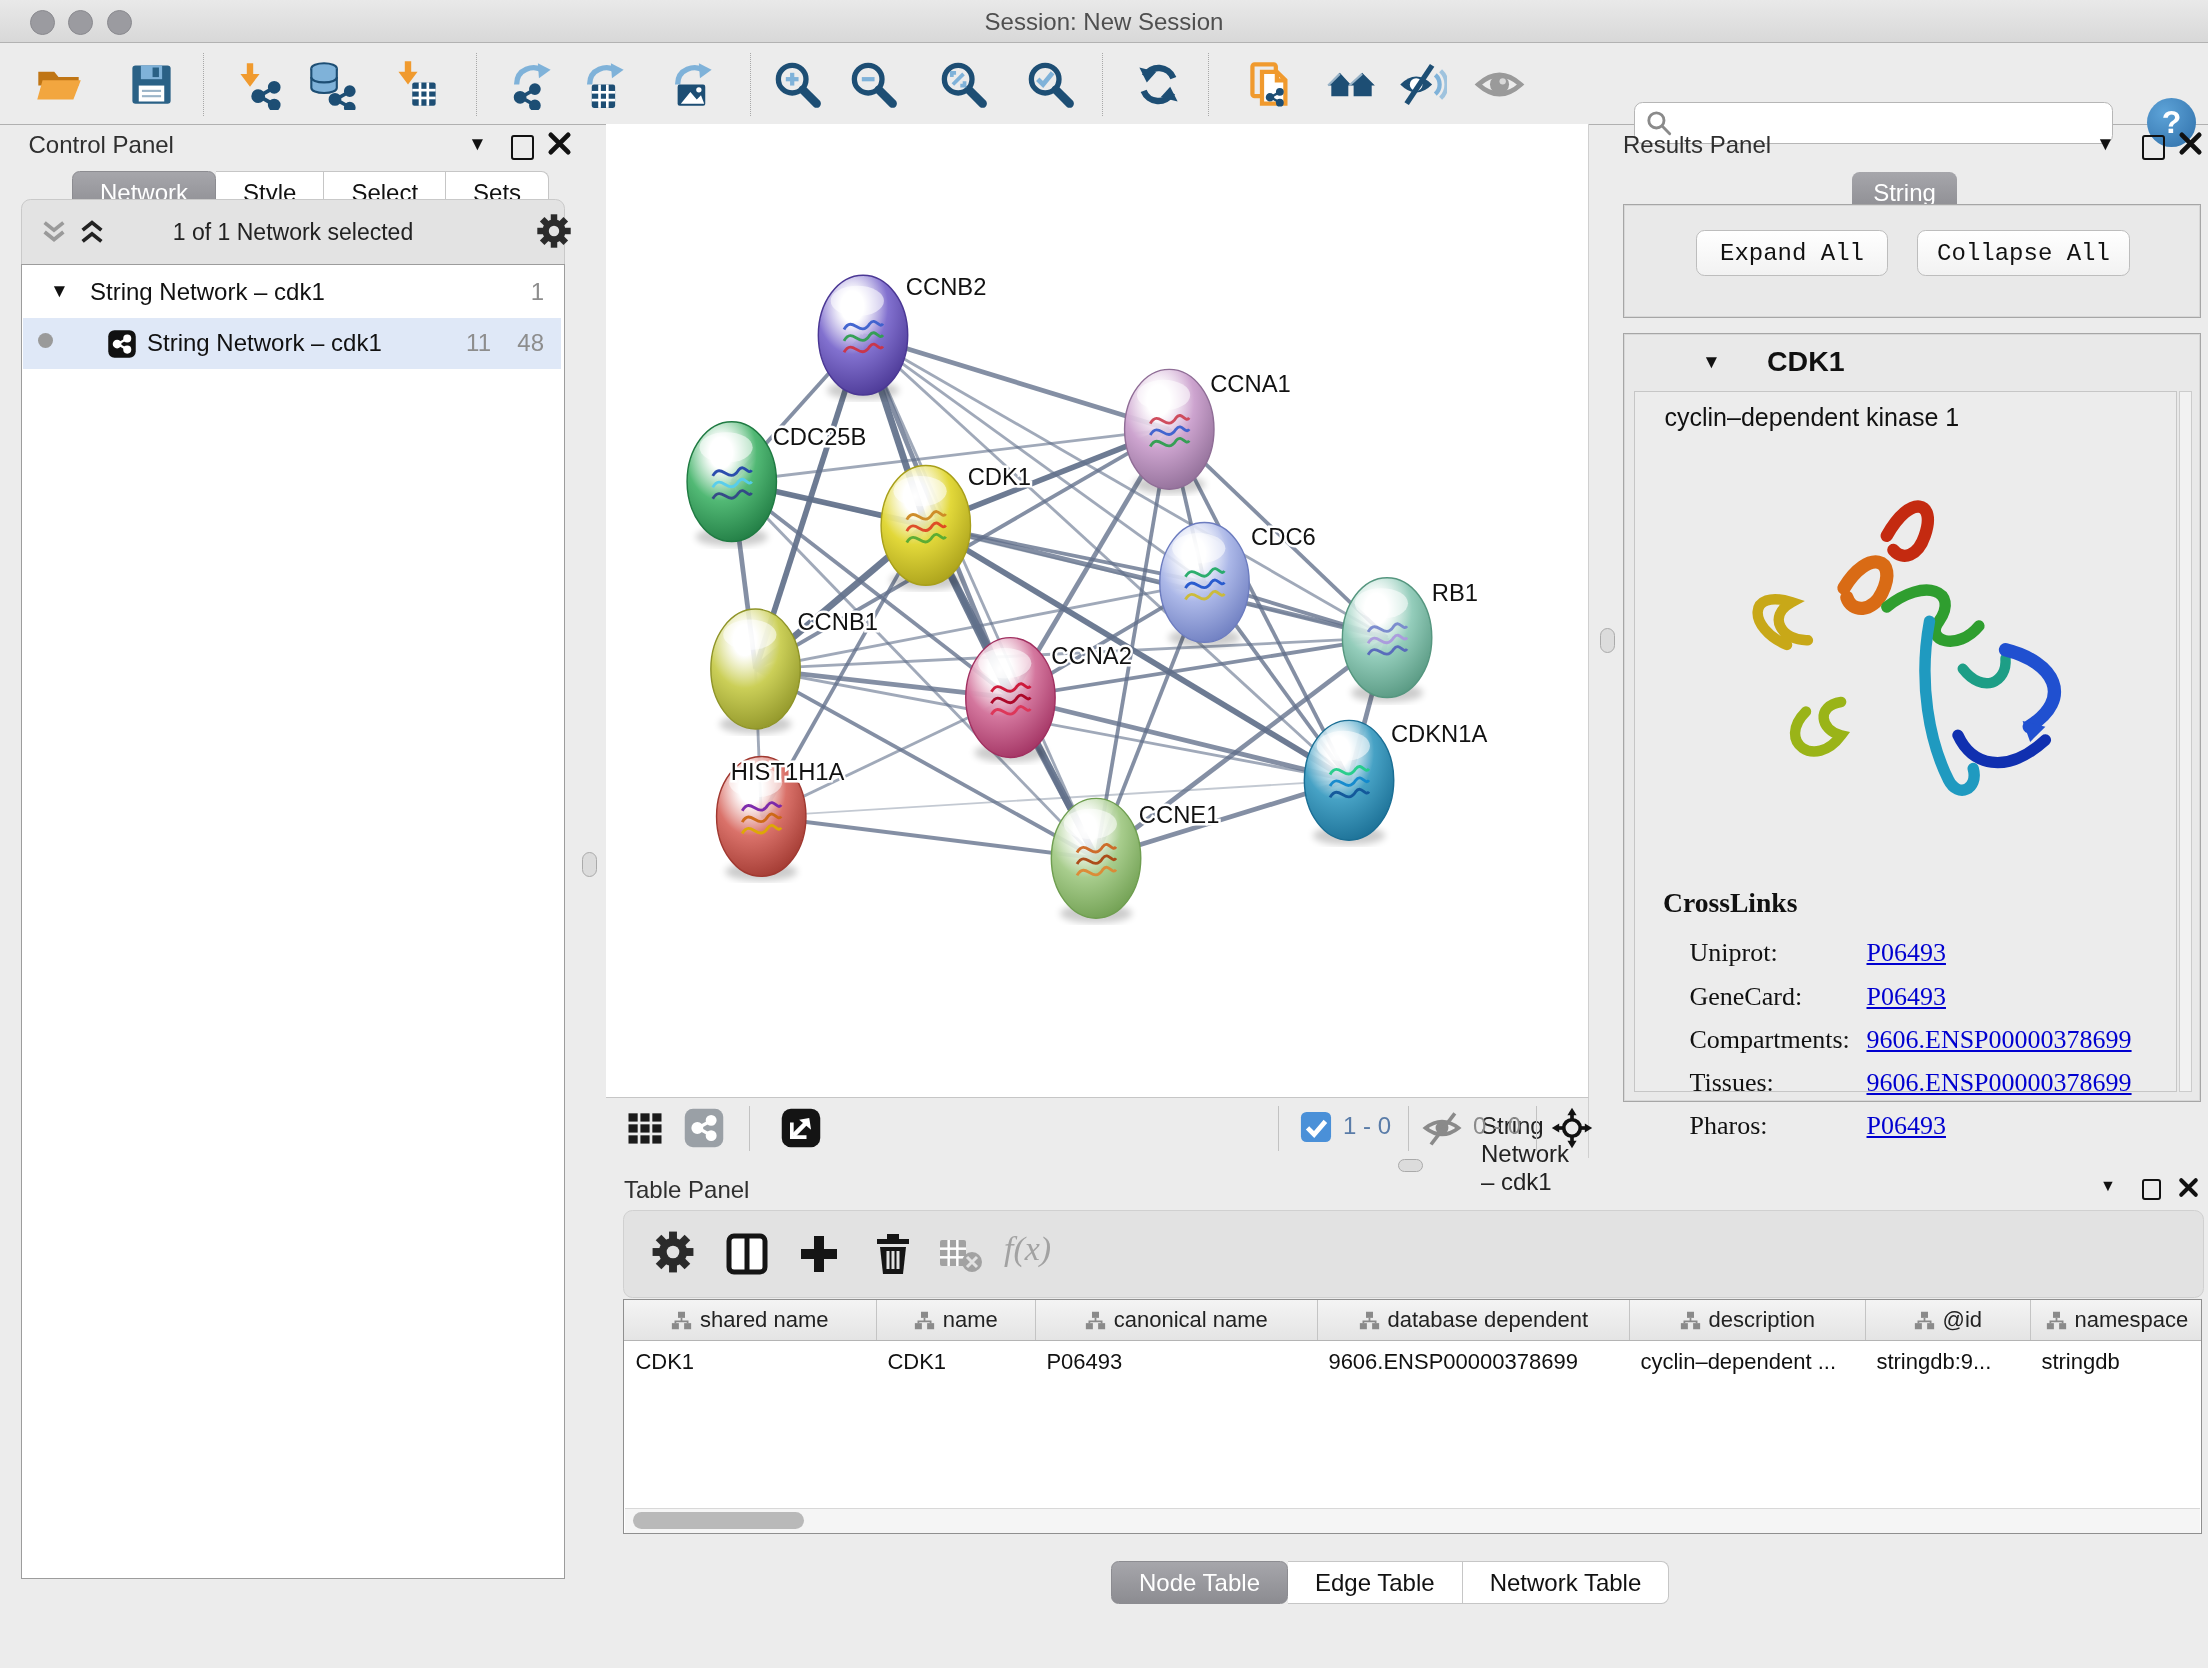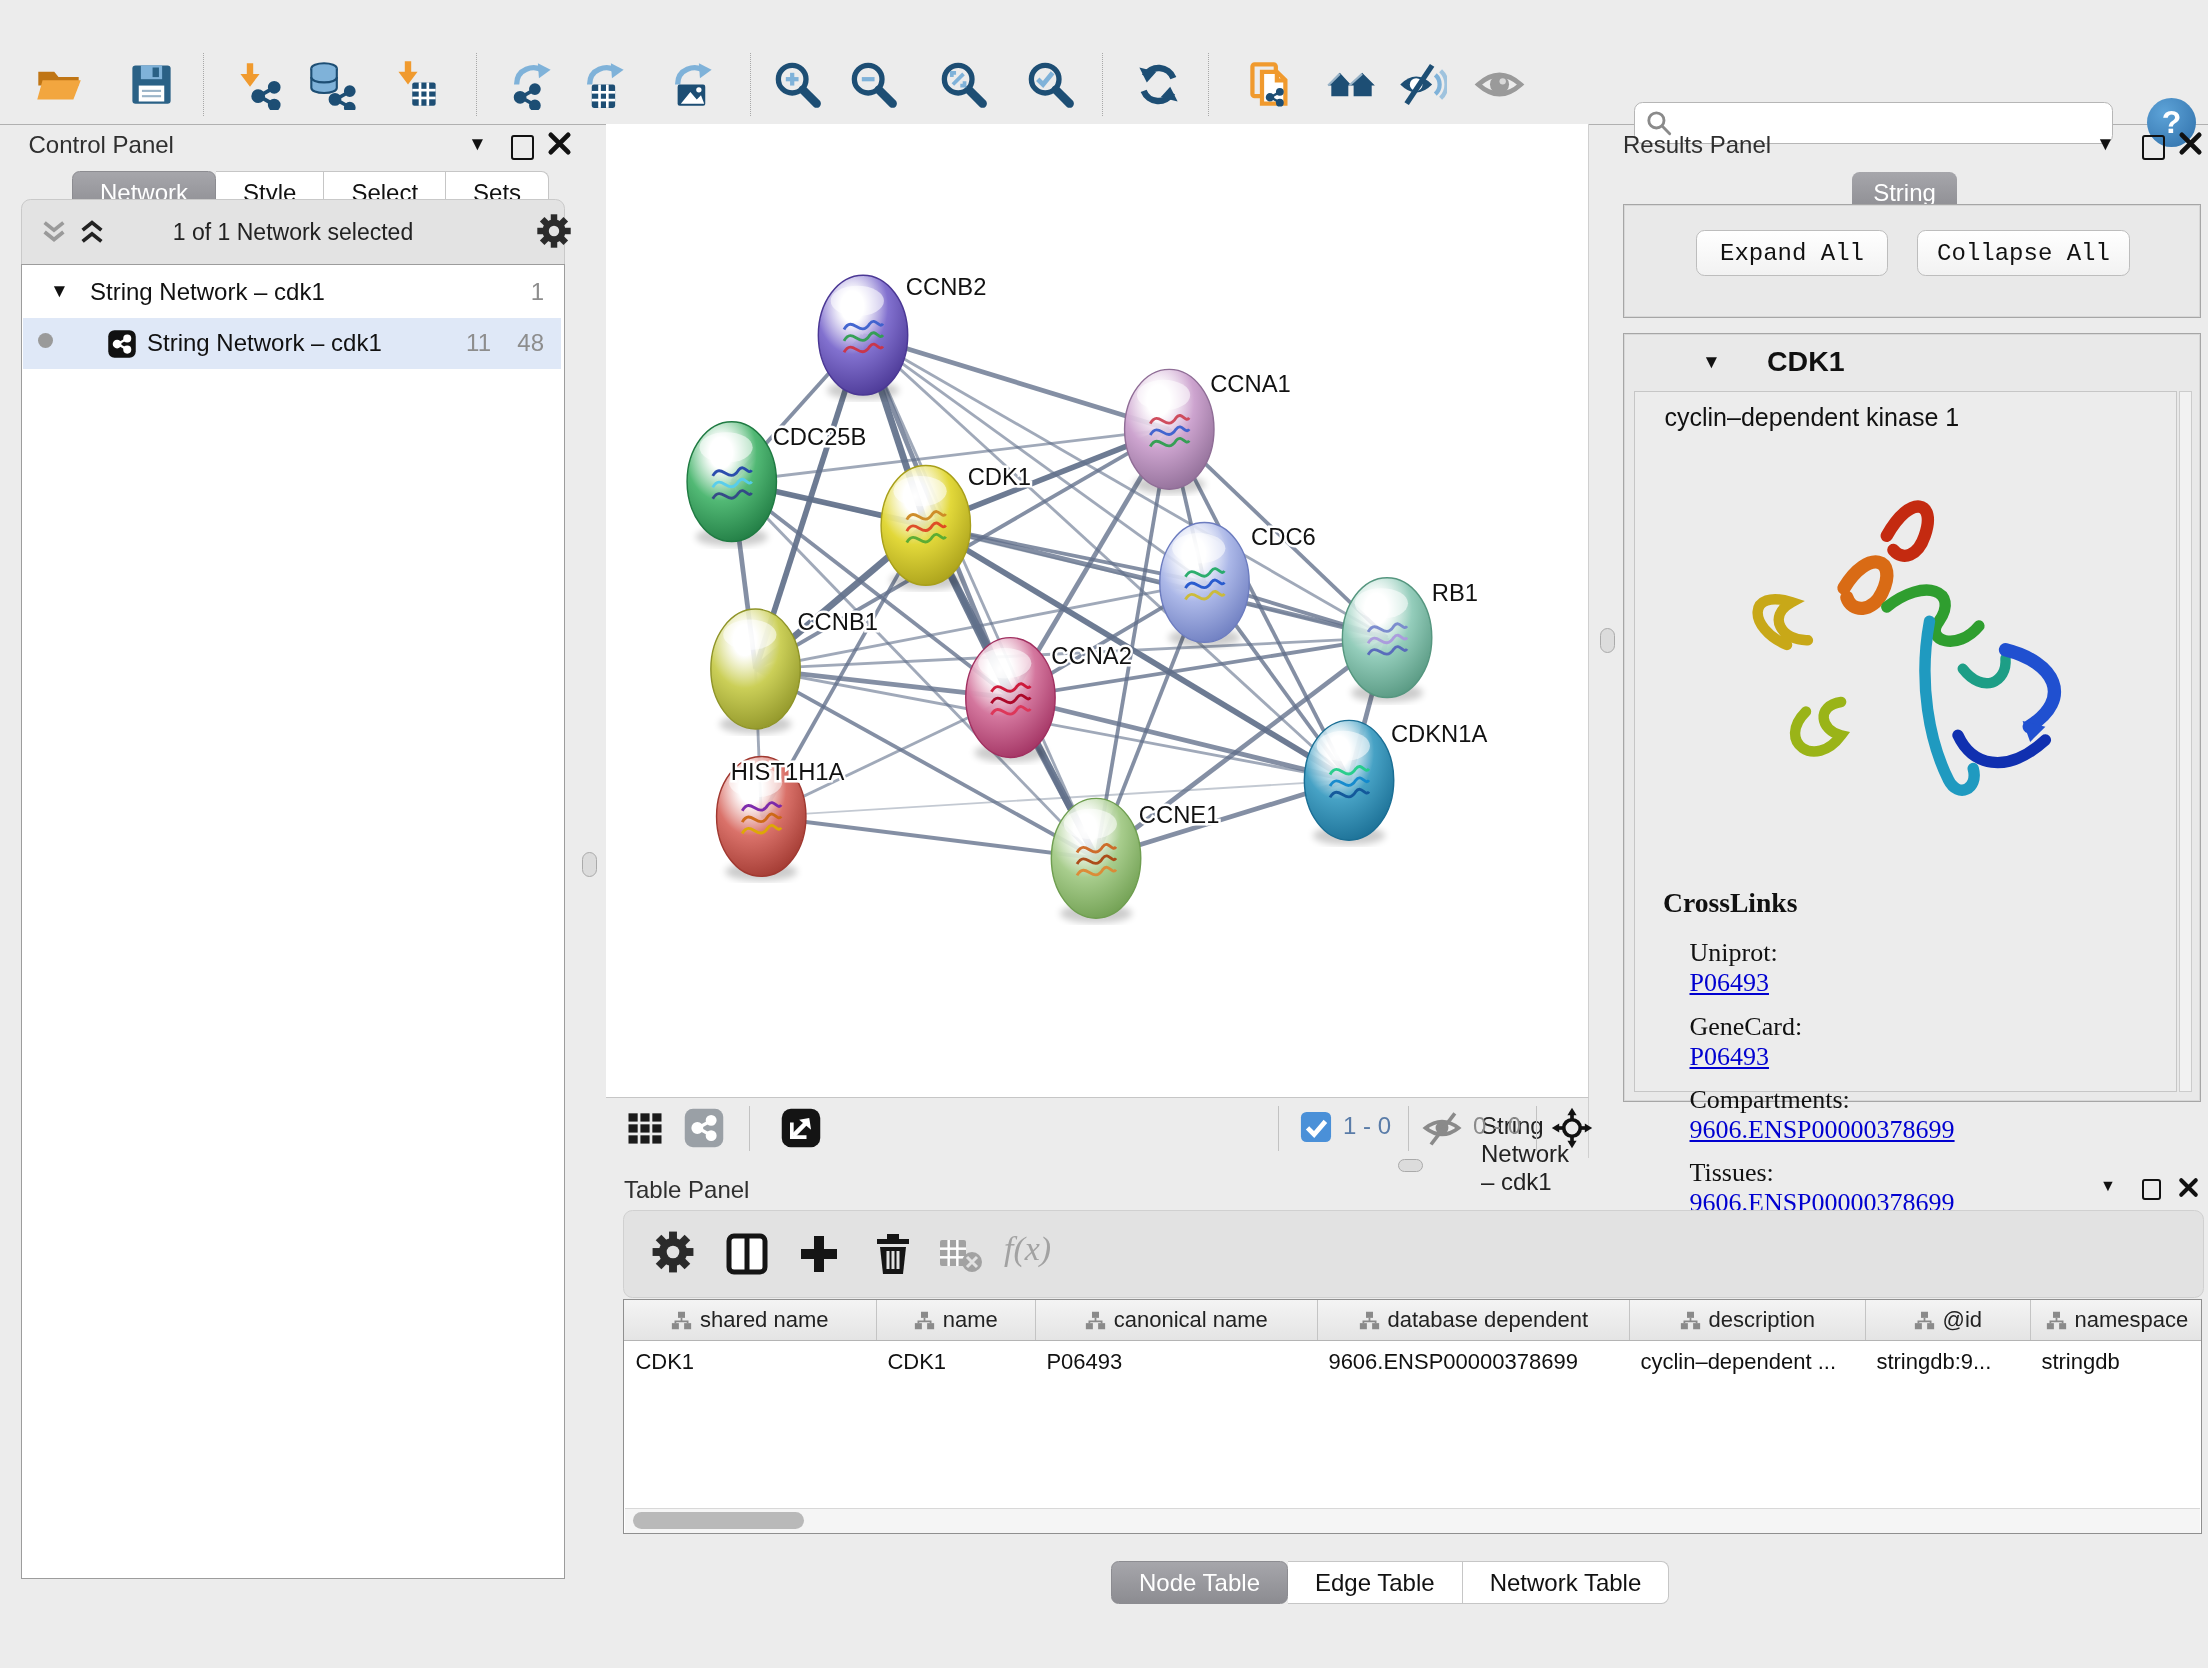--- a/index.html
+++ b/index.html
@@ -57,21 +57,21 @@
   
   .rp-box{position:absolute;left:1623px;width:576px;background:#e9e9e9;
     border:1.9px solid #a6a6a6;box-shadow:inset 0 0 0 1px #d8d8d8;}
   .rbtn{position:absolute;top:25px;height:44px;background:linear-gradient(#ffffff,#f2f2f2);
     border:1px solid #bdbdbd;border-radius:8.6px;font-size:24px;color:#111;
     display:flex;align-items:center;justify-content:center;}
   .stringtab{position:absolute;left:1852px;top:172px;width:105px;height:41px;
     background:linear-gradient(#a6a6ab,#8c8c91);border-radius:7.6px;color:#fff;
     font-size:24px;text-align:center;line-height:41px;}
   .xl-title{font-family:"Liberation Serif",serif;font-weight:bold;font-size:27.6px;color:#111;}
-  .xl-row{font-family:"Liberation Serif",serif;font-size:26px;color:#111;display:flex;margin-top:13.3px;flex-direction:column;}
+  .xl-row{font-family:"Liberation Serif",serif;font-size:26px;color:#111;display:flex;margin-top:13.3px;}
   .xl-row .lab{width:177px;}
   .xl-row .val{color:#0000d0;text-decoration:underline;}
   
   .tp-toolbar{position:absolute;left:623px;top:1210px;width:1579px;height:86px;
     background:#e2e2e2;border:1px solid #d0d0d0;border-radius:9.5px;}
   .tp-ico{position:absolute;top:19px;width:48px;height:48px;}
   .tablebox{position:absolute;left:623px;top:1299px;width:1579px;height:235px;
     background:#fff;border:1.9px solid #8f8f8f;box-sizing:border-box;}
   .thead{display:flex;height:40px;background:linear-gradient(#f4f4f4,#e4e4e4);
     border-bottom:1px solid #b4b4b4;}
@@ -93,20 +93,26 @@
     border:1.9px solid #b4b4b4;display:flex;align-items:center;justify-content:center;font-size:25px;color:#111;}
   .memdot{width:25px;height:25px;border-radius:50%;margin-right:9.5px;}
   
   .handle{position:absolute;background:#dcdcdc;border:1px solid #aaa;border-radius:7.6px;}
 </style>
 </head>
 <body>
 
 <div class="window">
 
+  <div class="titlebar">
+    <div class="tl" style="left:30px"></div>
+    <div class="tl" style="left:68px"></div>
+    <div class="tl" style="left:107px"></div>
+    <div class="title-text">Session: New Session</div>
+  </div>
 
   <div class="toolbar" id="toolbar">
     <div class="searchbox">
       <span id="search-ico" style="margin-left:9.5px;display:flex;">
           <svg width="28.5" height="28.5" viewBox="0 0 30 30">
             <circle cx="12" cy="12" r="8" stroke="#8a8a8a" stroke-width="3" fill="none"></circle>
             <line x1="18" y1="18" x2="26" y2="26" stroke="#8a8a8a" stroke-width="3" stroke-linecap="round"></line>
           </svg>
         </span>
       <input placeholder="" style="">

